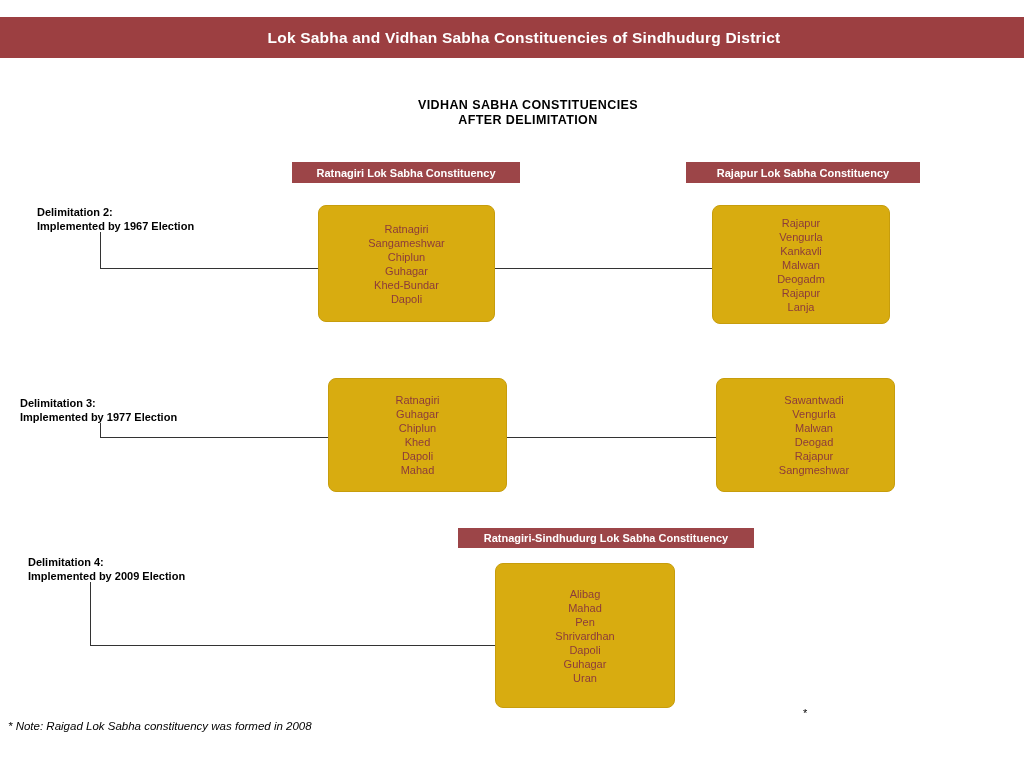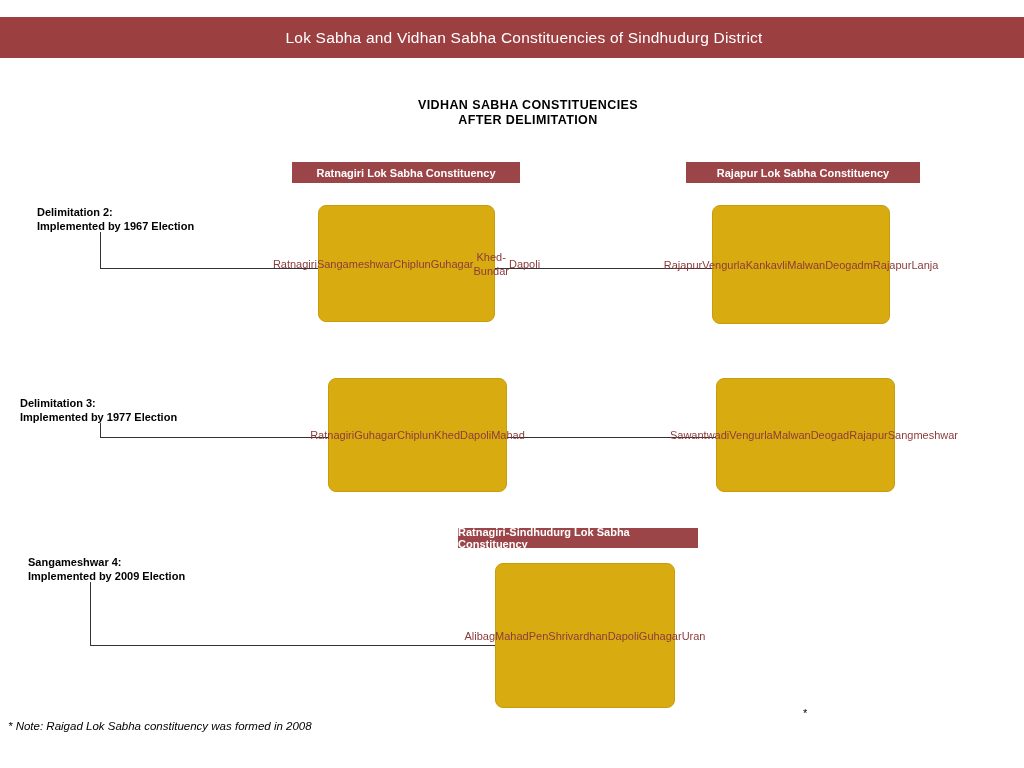--- a/index.html
+++ b/index.html
@@ -22,21 +22,21 @@
     width: 1024px;
     height: 41px;
     background: #9c3f41;
     display: flex;
     align-items: center;
     justify-content: center;
   }
   .banner-title {
     color: #ffffff;
     font-size: 15.5px;
-    font-weight: normal;
+    font-weight: bold;
     letter-spacing: 0.2px;
     padding-left: 24px;
   }
   .main-heading {
     position: absolute;
     left: 0;
     top: 98px;
     width: 1056px;
     text-align: center;
     color: #000000;
@@ -67,20 +67,21 @@
   }
   .gold-box {
     position: absolute;
     background: #d8ac10;
     border: 1px solid #c79d0c;
     border-radius: 8px;
     color: #8c3b3b;
     font-size: 11px;
     line-height: 14px;
     display: flex;
+    flex-direction: column;
     align-items: center;
     justify-content: center;
     text-align: center;
     box-sizing: border-box;
   }
   .connector {
     position: absolute;
     background: #333333;
   }
   .h-line { height: 1px; }
@@ -164,24 +165,24 @@
     </div>
   <div class="gold-box" style="left:716px; top:378px; width:179px; height:114px;padding-left:17px;">
       <div>Sawantwadi</div>
       <div>Vengurla</div>
       <div>Malwan</div>
       <div>Deogad</div>
       <div>Rajapur</div>
       <div>Sangmeshwar</div>
     </div>
 
-  <div class="ls-badge" style="left:458px; top:528px; width:240px; height:20px;">Ratnagiri-Sindhudurg Lok Sabha Constituency</div>
+  <div class="ls-badge" style="left:458px; top:528px; width:296px; height:20px;">Ratnagiri-Sindhudurg Lok Sabha Constituency</div>
 
   <div class="delim-label" style="left:28px; top:555px;">
-    <span>Sangameshwar 4:</span><br>
+    <span>Delimitation 4:</span><br>
     <span>Implemented by 2009 Election</span>
   </div>
   <div class="connector v-line" style="left:90px; top:582px; height:63px;"></div>
   <div class="connector h-line" style="left:90px; top:645px; width:405px;"></div>
 
   <div class="gold-box" style="left:495px; top:563px; width:180px; height:145px;align-items:center;">
       <div>Alibag</div>
       <div>Mahad</div>
       <div>Pen</div>
       <div>Shrivardhan</div>

